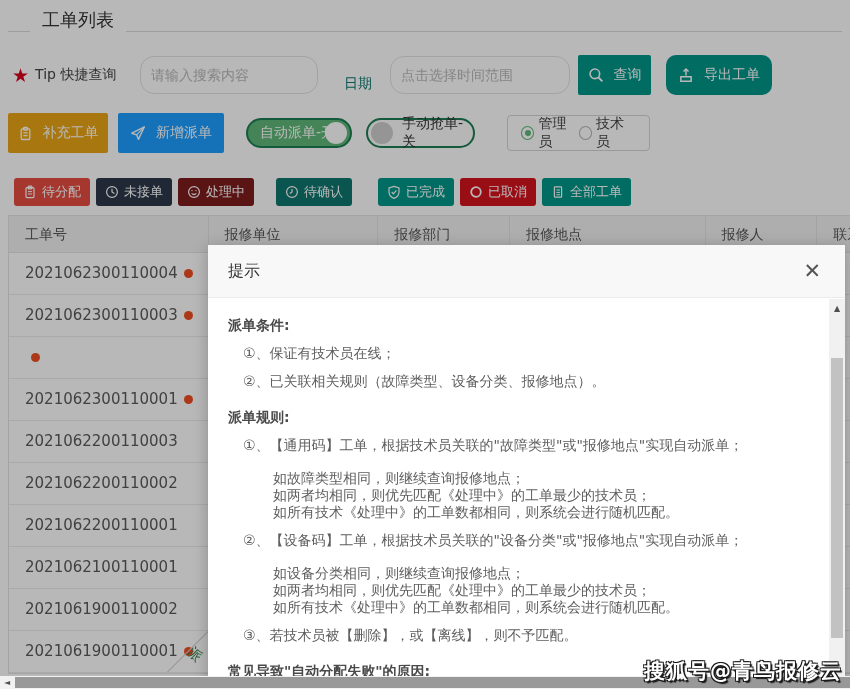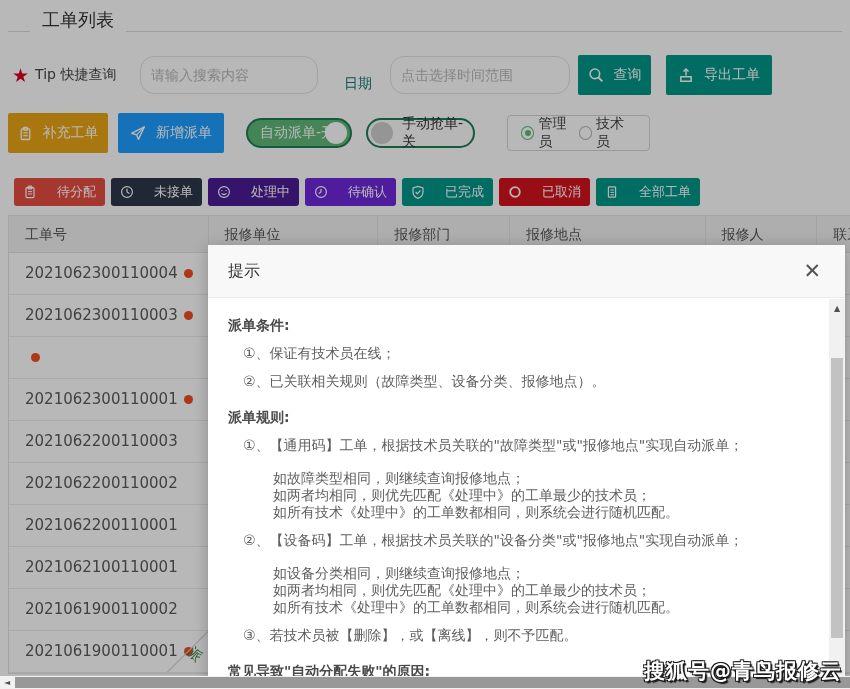--- a/index.html
+++ b/index.html
@@ -37,21 +37,21 @@
   #toggle-manual { left:366px; width:109px; background:#fdfdfd; color:#333; padding-left:34px; }
   #toggle-manual .knob { left:3px; background:#cfcfcf; }
 
   .radio-box { position:absolute; left:507px; top:2px; width:143px; height:36px; border:1px solid #d4d4d4; border-radius:4px; display:flex; align-items:center; padding:0 13px; }
   .radio { display:flex; align-items:center; gap:4px; font-size:14px; color:#444; cursor:pointer; }
   .rdot { width:14px; height:14px; border-radius:50%; border:1px solid #b3b3b3; position:relative; background:#fff; }
   .radio.sel .rdot { border-color:#5FB878; }
   .radio.sel .rdot::after { content:''; position:absolute; left:3px; top:3px; width:6px; height:6px; border-radius:50%; background:#5FB878; }
 
   .tabs { position:absolute; top:178px; left:14px; height:28px; display:flex; gap:6px; }
-  .tab { height:28px; padding:0 9px; border-radius:3px; color:#fff; font-size:13px; display:flex; align-items:center; gap:20px; cursor:pointer; border:none; font-family:inherit; white-space:nowrap; }
+  .tab { height:28px; padding:0 9px; border-radius:3px; color:#fff; font-size:13px; display:flex; align-items:center; gap:5px; cursor:pointer; border:none; font-family:inherit; white-space:nowrap; }
 
   .order-table { position:absolute; top:215px; left:8px; width:940px; border:1px solid #e4e4e4; background:#fff; }
   .thead { display:flex; height:37px; background:#f2f2f2; border-bottom:1px solid #e4e4e4; }
   .th { font-size:14px; color:#555; line-height:36px; padding-left:16px; border-right:1px solid #e2e2e2; overflow:hidden; white-space:nowrap; }
   .tr { display:flex; height:42px; border-bottom:1px solid #ececec; background:#fff; }
   .td { font-size:15px; color:#5a5a5a; line-height:41px; padding-left:16px; position:relative; overflow:hidden; white-space:nowrap; }
   .c1{width:200px;} .c2{width:170px;} .c3{width:132px;} .c4{width:196px;} .c5{width:112px;} .c6{width:130px; border-right:none;}
   .dot { display:inline-block; width:9px; height:9px; border-radius:50%; background:#f04e23; margin-left:6px; vertical-align:middle; }
   .ribbon { position:absolute; right:0; top:0; width:46px; height:46px; overflow:hidden; }
   .ribbon .diag { position:absolute; left:-12px; top:22px; width:70px; height:1px; background:#cfcfcf; transform:rotate(-45deg); }
@@ -107,21 +107,21 @@
     <input class="inp" id="date-input" placeholder="点击选择时间范围" style="">
     <button class="btn" id="query-btn" style="background: rgb(0, 150, 136);">
       <span>
           <svg class="ic" width="16" height="16" viewBox="0 0 14 14">
             <circle cx="6" cy="6" r="4.2" fill="none" stroke="#fff" stroke-width="1.4"></circle>
             <line x1="9.2" y1="9.2" x2="12.6" y2="12.6" stroke="#fff" stroke-width="1.6"></line>
           </svg>
         </span>
       <span>查询</span>
     </button>
-    <button class="btn" id="export-btn" style="background: rgb(0, 150, 136);">
+    <button class="btn" id="export-btn" style="background: rgb(0, 150, 136); border-radius: 10px;">
       <span>
           <svg class="ic" width="16" height="16" viewBox="0 0 14 14">
             <path d="M2.5 8.5 H11.5 V12.5 H2.5 Z" fill="none" stroke="#fff" stroke-width="1.3"></path>
             <line x1="7" y1="1.8" x2="7" y2="7.5" stroke="#fff" stroke-width="1.3"></line>
             <path d="M4.8 4 L7 1.8 L9.2 4" fill="none" stroke="#fff" stroke-width="1.3"></path>
           </svg>
         </span>
       <span>导出工单</span>
     </button>
   </div>
@@ -181,41 +181,41 @@
       </button>
       <button class="tab" style="background: rgb(45, 56, 74);">
         <span>
           <svg class="ic" width="14" height="14" viewBox="0 0 14 14">
             <circle cx="7" cy="7" r="5.4" fill="none" stroke="#fff" stroke-width="1.2"></circle>
             <path d="M7 3.8 V7 L9.4 8.6" fill="none" stroke="#fff" stroke-width="1.2"></path>
           </svg>
         </span>
         <span>未接单</span>
       </button>
-      <button class="tab" style="background: #4c1d95;">
+      <button class="tab" style="background: #7f1d1d;">
         <span>
           <svg class="ic" width="14" height="14" viewBox="0 0 14 14">
             <circle cx="7" cy="7" r="5.4" fill="none" stroke="#fff" stroke-width="1.2"></circle>
             <circle cx="5" cy="5.6" r="0.7" fill="#fff"></circle>
             <circle cx="9" cy="5.6" r="0.7" fill="#fff"></circle>
             <path d="M4.6 8.4 Q7 10.6 9.4 8.4" fill="none" stroke="#fff" stroke-width="1.2"></path>
           </svg>
         </span>
         <span>处理中</span>
       </button>
-      <button class="tab" style="background: #6d28d9;">
+      <button class="tab" style="background: #0f766e; margin-left: 16px;">
         <span>
           <svg class="ic" width="14" height="14" viewBox="0 0 14 14">
             <circle cx="7" cy="7" r="5.4" fill="none" stroke="#fff" stroke-width="1.2"></circle>
             <path d="M7 4 V7 L4.8 8.6" fill="none" stroke="#fff" stroke-width="1.2"></path>
           </svg>
         </span>
         <span>待确认</span>
       </button>
-      <button class="tab" style="background: rgb(0, 150, 136);">
+      <button class="tab" style="background: rgb(0, 150, 136); margin-left: 20px;">
         <span>
           <svg class="ic" width="14" height="14" viewBox="0 0 14 14">
             <path d="M7 1.4 L12 3 V7 C12 10.4 9.6 12.4 7 13.4 C4.4 12.4 2 10.4 2 7 V3 Z" fill="none" stroke="#fff" stroke-width="1.2"></path>
             <path d="M4.7 7 L6.4 8.8 L9.4 5.4" fill="none" stroke="#fff" stroke-width="1.2"></path>
           </svg>
         </span>
         <span>已完成</span>
       </button>
       <button class="tab" style="background: rgb(213, 18, 30);">
         <span>

